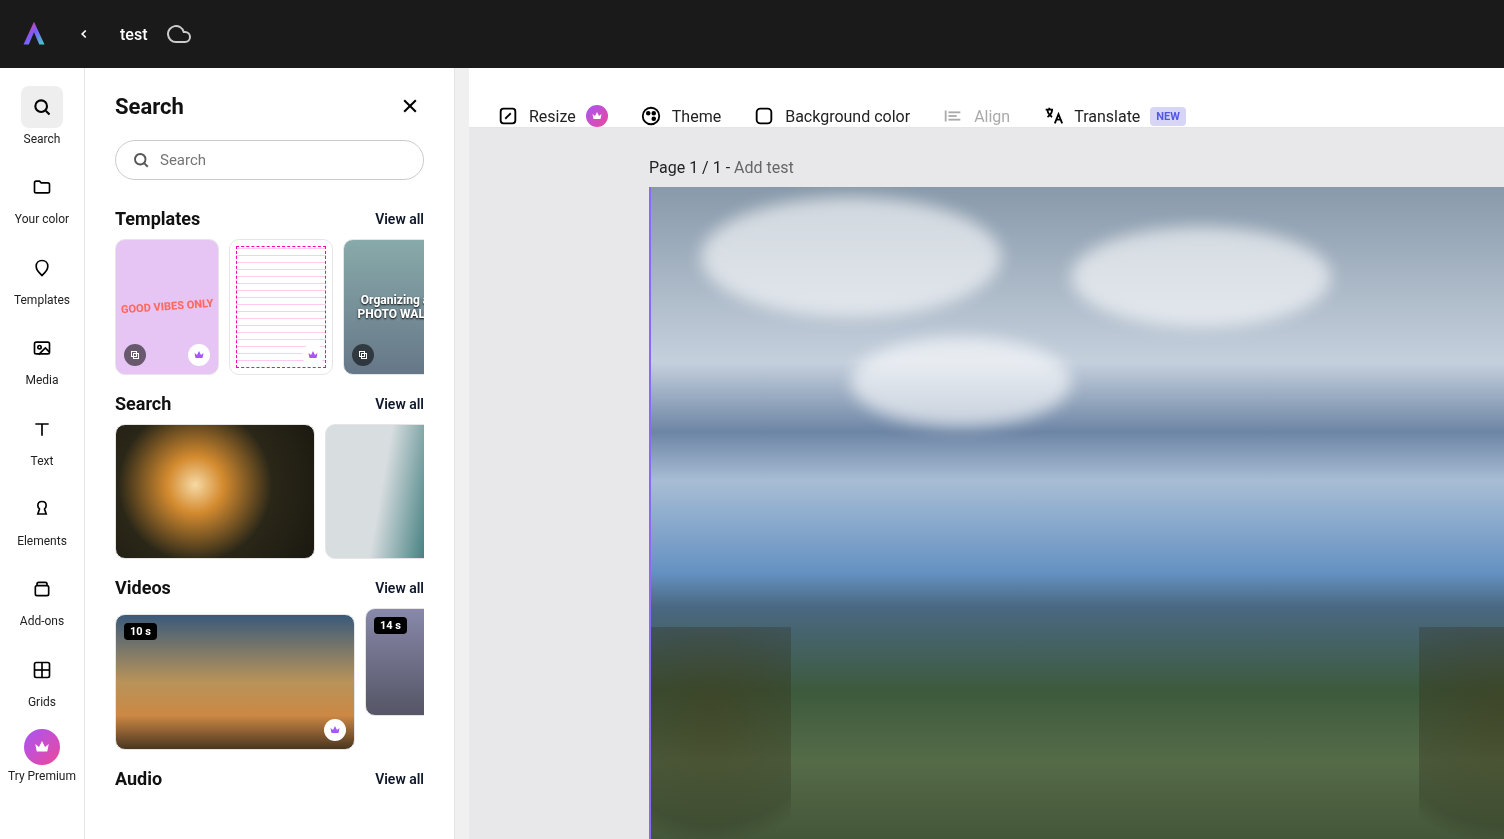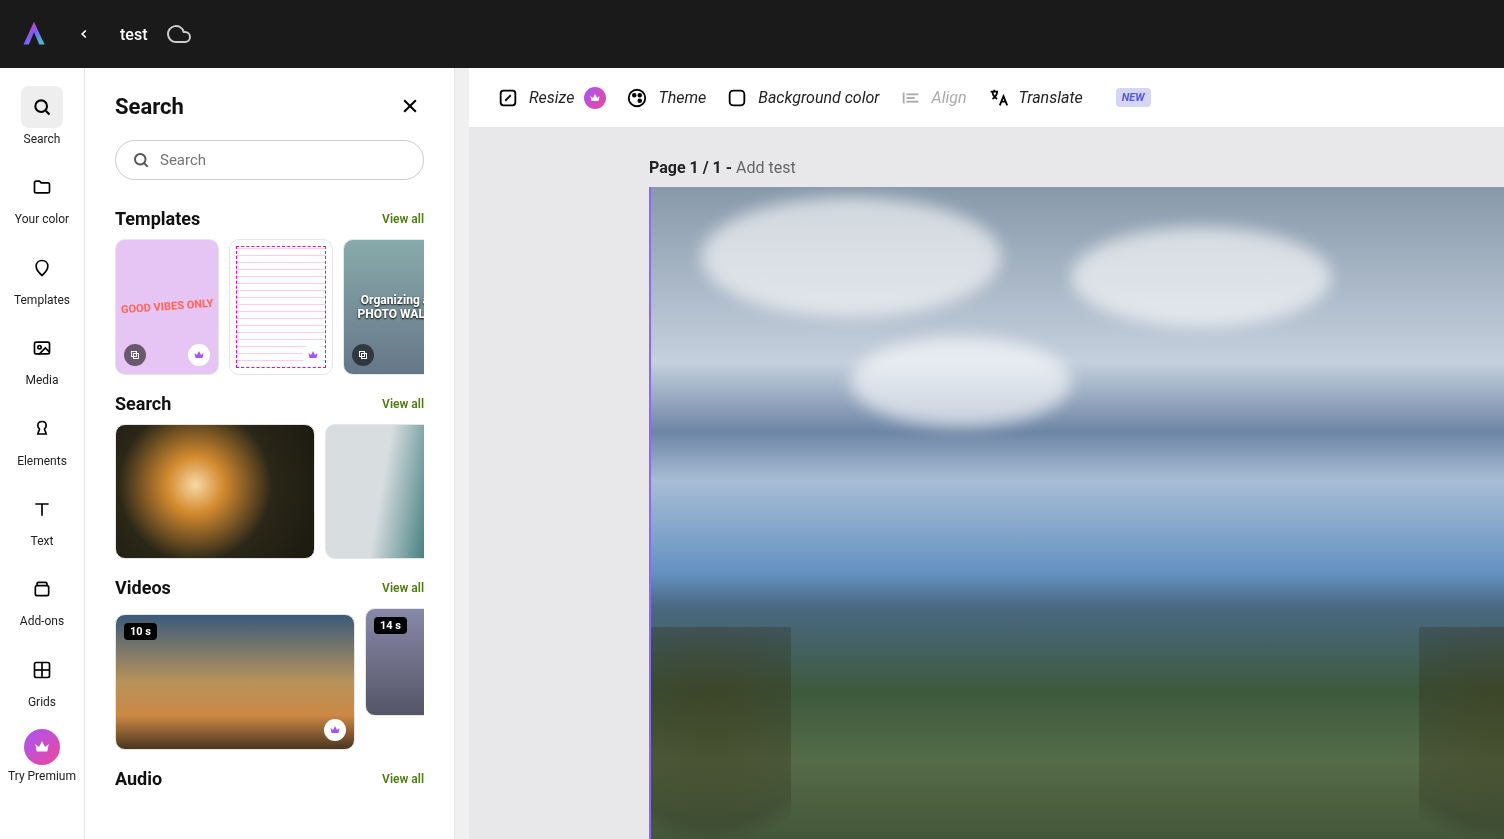--- a/index.html
+++ b/index.html
@@ -29,21 +29,21 @@
 .panel-scroll { width: 14px; background: #f0f0f0; }
 .panel-header { display: flex; justify-content: space-between; align-items: center; padding: 24px 30px 12px 30px; }
 .panel-title { font-size: 22px; font-weight: 700; color: #111; }
 .close-btn { cursor: pointer; padding: 4px; }
 .search-box { margin: 8px 30px 18px 30px; border: 1px solid #ccc; border-radius: 20px; height: 40px; display: flex; align-items: center; padding: 0 16px; gap: 10px; background: #fff; }
 .search-input { border: none; outline: none; font-size: 15px; flex: 1; background: transparent; }
 
 .section { padding: 0 30px 8px 30px; }
 .section-header { display: flex; justify-content: space-between; align-items: center; margin-bottom: 10px; margin-top: 10px; }
 .section-title { font-size: 18px; font-weight: 700; color: #111; }
-.view-all { font-size: 12px; font-weight: 600; color: #4d7c0f; cursor: pointer; }
+.view-all { font-size: 14px; font-weight: 600; color: #0f172a; cursor: pointer; }
 
 .thumbs-row { display: flex; gap: 10px; overflow: hidden; }
 .thumb { position: relative; border-radius: 10px; flex-shrink: 0; overflow: hidden; border: 1px solid #e5e5e5; }
 .thumb-tpl { width: 104px; height: 136px; }
 .thumb-photo { width: 200px; height: 135px; }
 .thumb-video { width: 240px; height: 136px; }
 .thumb-video2 { width: 80px; height: 108px; }
 
 .badge-time { position: absolute; top: 8px; left: 8px; background: #000; color: #fff; font-size: 11px; font-weight: 700; padding: 2px 6px; border-radius: 4px; }
 .badge-crown { position: absolute; bottom: 8px; right: 8px; width: 22px; height: 22px; border-radius: 50%; background: #fff; display: flex; align-items: center; justify-content: center; }
@@ -57,29 +57,29 @@
 .tpl2-inner { position: absolute; inset: 6px; border: 1px dashed #f0a; background: repeating-linear-gradient(0deg, transparent 0, transparent 6px, #fce 6px, #fce 7px); }
 .tpl3 { background: linear-gradient(#8aa, #678); display:flex; align-items:center; justify-content:center; }
 .tpl3-txt { color: #fff; font-weight: 800; font-size: 12px; text-align:center; text-shadow: 0 1px 2px #000; }
 .photo1 { background: radial-gradient(circle at 40% 45%, #f6d9a5 0%, #d48b2f 20%, #2a2718 55%, #1a1810 100%); }
 .photo2 { background: linear-gradient(100deg, #d8dde0 30%, #2a6f6f 60%, #1f4f4f 100%); }
 .video1 { background: linear-gradient(180deg, #3a5a7a 0%, #b8935a 50%, #cc8844 75%, #4a3520 100%); margin-top: 6px; }
 .video2 { background: linear-gradient(#88a, #556); }
 
 
 .canvas-wrap { flex: 1; display: flex; flex-direction: column; background: #e8e8ea; overflow: hidden; }
-.toolbar { height: 60px; background: #fff; display: flex; align-items: center; gap: 20px; padding: 0 28px; border-bottom: 1px solid #e5e5e5; font-style: italic; }
+.toolbar { height: 60px; background: #fff; display: flex; align-items: flex-end; gap: 32px; padding: 0 28px; border-bottom: 1px solid #e5e5e5; }
 .tool-item { display: flex; align-items: center; gap: 10px; cursor: pointer; font-size: 16px; color: #222; }
 .tool-item.disabled { color: #aaa; }
 .tool-badge-crown { width: 22px; height: 22px; border-radius: 50%; background: linear-gradient(135deg, #a855f7, #ec4899); display: flex; align-items: center; justify-content: center; color: #fff; }
-.tool-new { background: #d6d5f5; color: #5258e4; font-size: 11px; font-weight: 700; padding: 3px 6px; border-radius: 4px; margin-left: 23px; }
+.tool-new { background: #d6d5f5; color: #5258e4; font-size: 11px; font-weight: 700; padding: 3px 6px; border-radius: 4px; }
 
 .canvas-area { flex: 1; position: relative; padding: 30px 0 0 180px; overflow: hidden; }
 .page-label { font-size: 16px; color: #222; margin-bottom: 10px; }
-.page-label b { font-weight: 700; }
+.page-label b { font-weight: 400; }
 .page-add { color: #666; }
 .canvas { width: 900px; height: 700px; border-left: 2px solid #8a6af5; background: linear-gradient(180deg, #8899aa 0%, #c5d0dd 25%, #6d85a5 35%, #a8bdd5 42%, #6592c2 55%, #4a6882 60%, #3d5a3d 72%, #556b48 82%, #3a4a30 100%); position: relative; overflow:hidden; }
 .sky-cloud { position:absolute; background: rgba(255,255,255,0.6); border-radius: 50%; filter: blur(8px); }
 .c1 { width: 300px; height: 120px; top: 10px; left: 50px; }
 .c2 { width: 260px; height: 100px; top: 40px; left: 420px; }
 .c3 { width: 220px; height: 90px; top: 150px; left: 200px; }
 .tree { position:absolute; bottom:0; width:160px; height:260px; background: radial-gradient(circle at 50% 30%, rgba(60,50,20,0.5), rgba(30,25,10,0.2) 60%, transparent 70%); }
 .t1 { left: -20px; }
 .t2 { right: -30px; }
 
@@ -148,32 +148,32 @@
             <rect x="3" y="5" width="18" height="14" rx="2"></rect>
             <circle cx="9" cy="11" r="2"></circle>
             <path d="M21 17l-5-5-8 8"></path>
           </svg>
         </div>
       <div class="rail-label">Media</div>
     </div>
     <div class="rail-item">
       <div class="rail-icon-box">
           <svg width="20" height="20" viewBox="0 0 24 24" fill="none" stroke="#000" stroke-width="2">
+            <path d="M4 6h16M12 6v14"></path>
+          </svg>
+        </div>
+      <div class="rail-label">Text</div>
+    </div>
+    <div class="rail-item">
+      <div class="rail-icon-box">
+          <svg width="20" height="20" viewBox="0 0 24 24" fill="none" stroke="#000" stroke-width="2">
             <path d="M12 3 C9 3 7 5 7 8 c0 2 1 3 2 4 l-2 6 h10 l-2-6 c1-1 2-2 2-4 0-3-2-5-5-5z"></path>
           </svg>
         </div>
       <div class="rail-label">Elements</div>
-    </div>
-    <div class="rail-item">
-      <div class="rail-icon-box">
-          <svg width="20" height="20" viewBox="0 0 24 24" fill="none" stroke="#000" stroke-width="2">
-            <path d="M4 6h16M12 6v14"></path>
-          </svg>
-        </div>
-      <div class="rail-label">Text</div>
     </div>
     <div class="rail-item">
       <div class="rail-icon-box">
           <svg width="20" height="20" viewBox="0 0 24 24" fill="none" stroke="#000" stroke-width="2">
             <path d="M6 8 V6a2 2 0 0 1 2-2h8a2 2 0 0 1 2 2v2"></path>
             <rect x="4" y="8" width="16" height="12" rx="2"></rect>
           </svg>
         </div>
       <div class="rail-label">Add-ons</div>
     </div>

